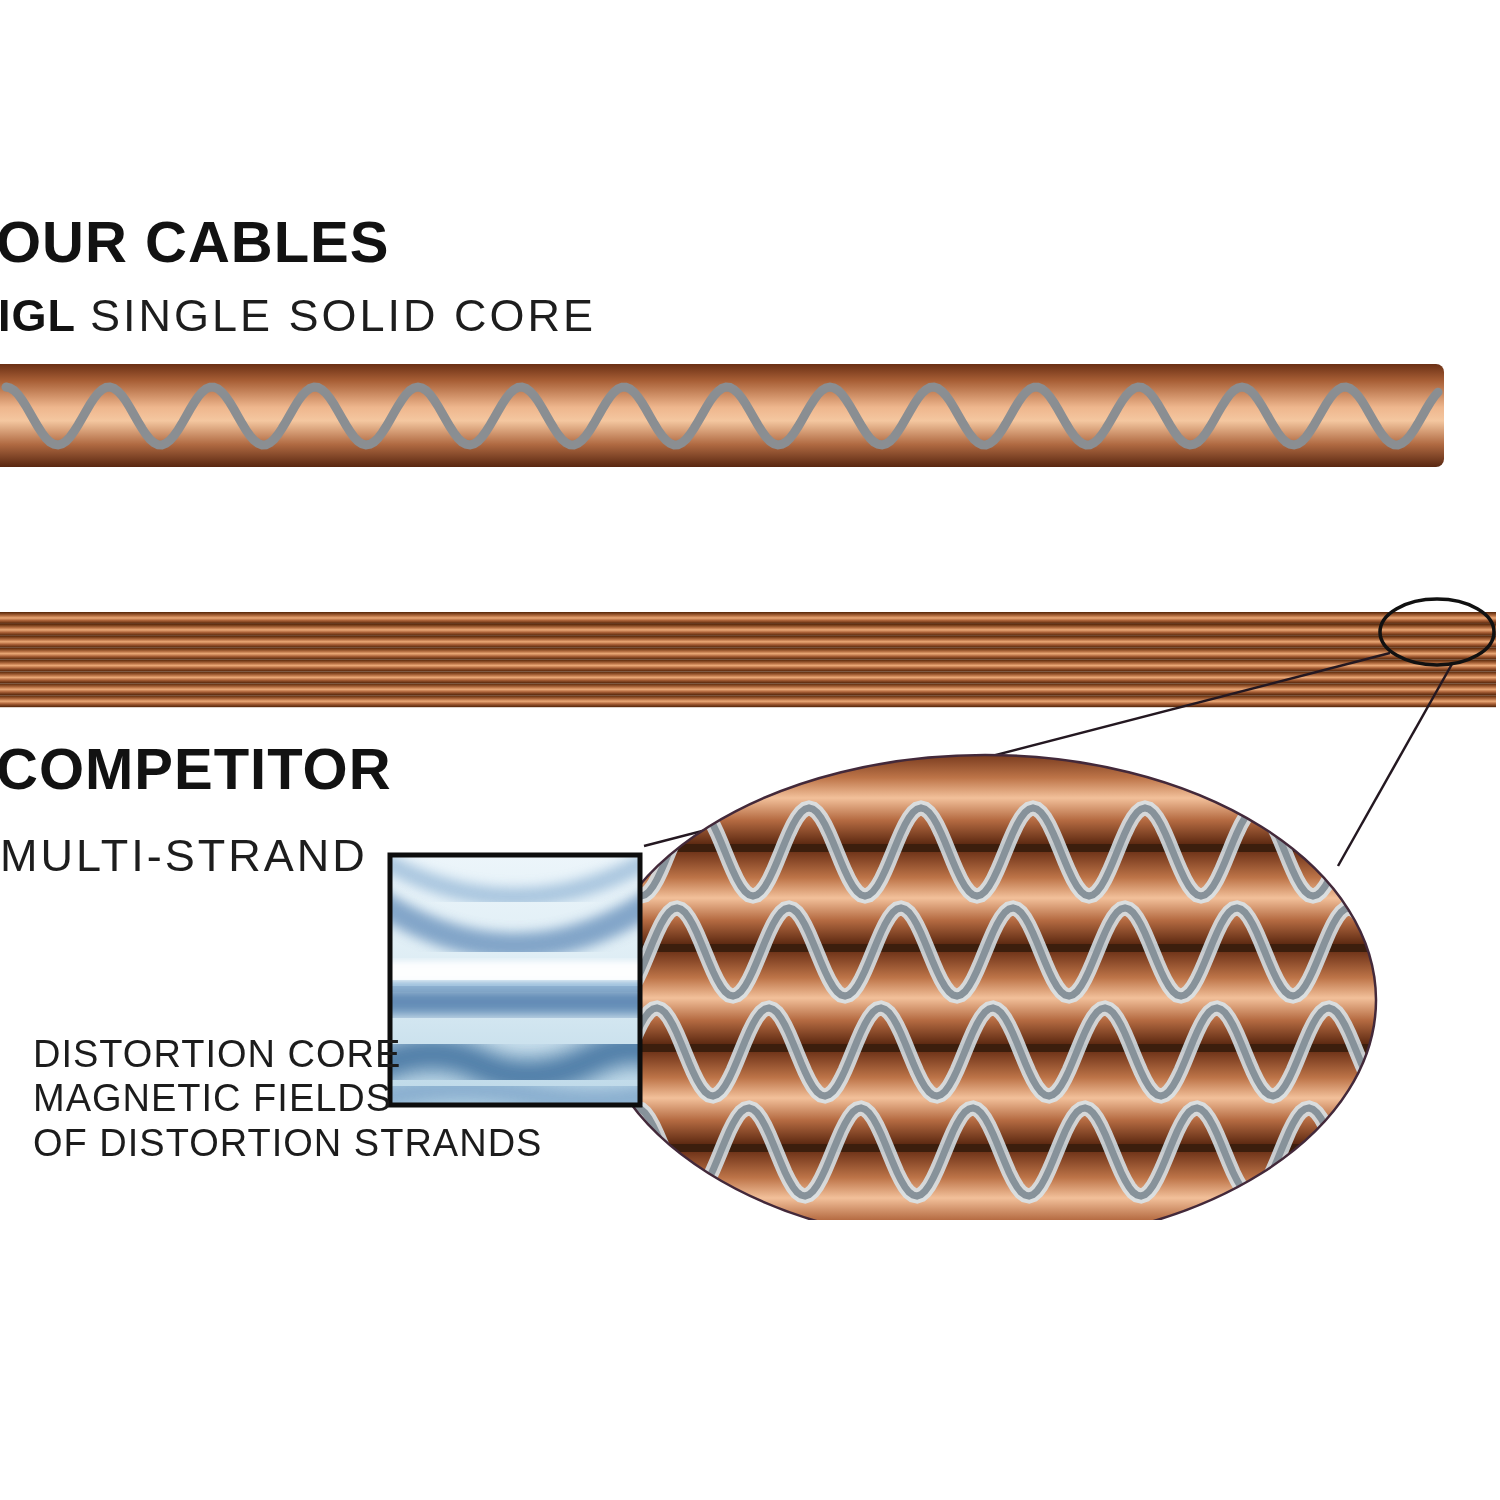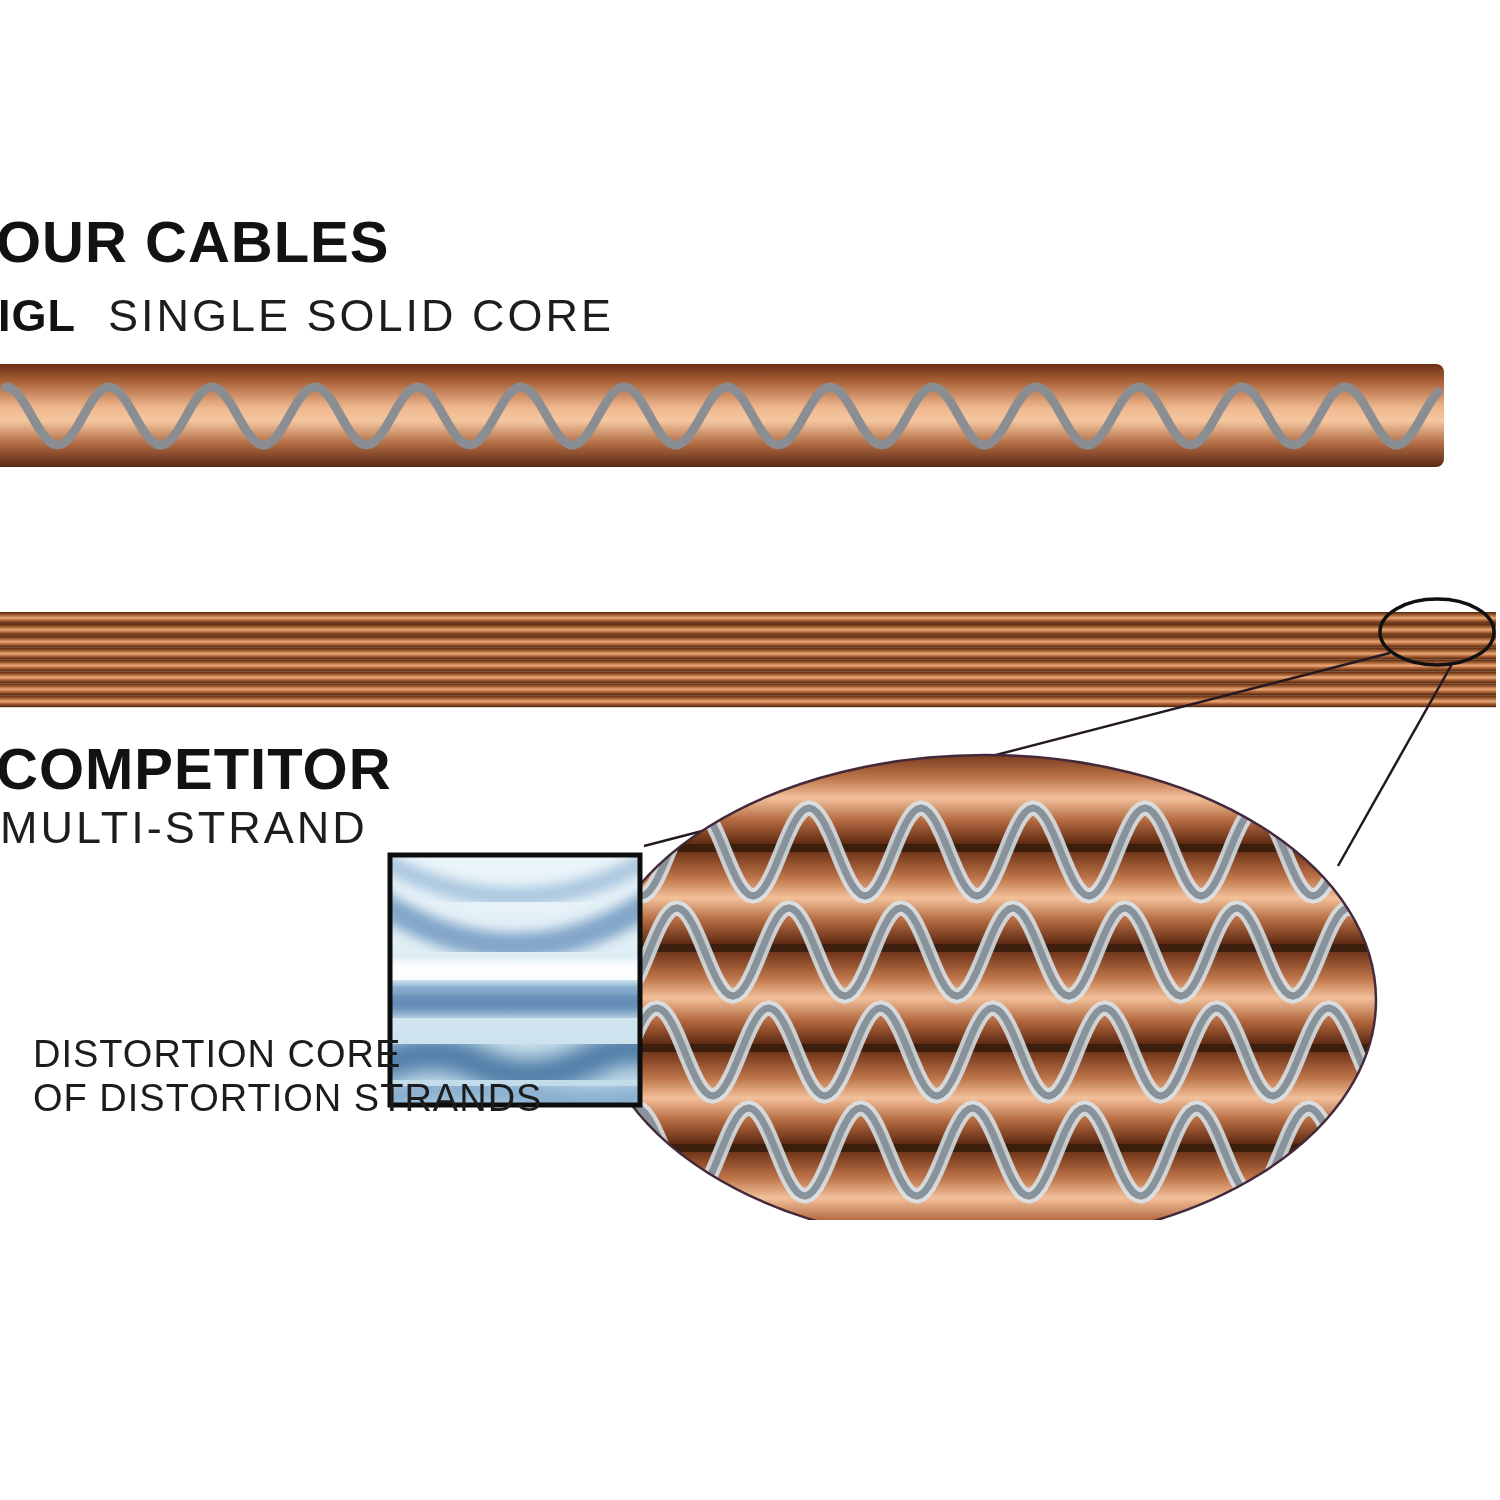--- a/index.html
+++ b/index.html
@@ -4,23 +4,23 @@
 <style>
   html,body{margin:0;padding:0;background:#fff;}
   .canvas{position:relative;width:1500px;height:1220px;background:#fff;overflow:hidden;
           font-family:"Liberation Sans", sans-serif;color:#161616;}
   svg.layer{position:absolute;left:0;top:0;}
   .txt{position:absolute;white-space:nowrap;}
   .title-big{font-size:58px;font-weight:800;letter-spacing:1px;color:#121212;}
   .our-title{left:-4px;top:208px;}
   .sub-line{left:-2px;top:290px;font-size:45px;}
   .brand{font-weight:800;letter-spacing:1px;color:#121212;}
-  .sub-label{font-weight:400;letter-spacing:3px;color:#1d1d1d;margin-left:32px;}
+  .sub-label{font-weight:400;letter-spacing:3px;color:#1d1d1d;margin-left:14px;}
   .comp-title{left:-4px;top:735px;}
-  .comp-sub{left:0px;top:802px;font-size:45px;font-weight:400;letter-spacing:3px;color:#1d1d1d;}
+  .comp-sub{left:0px;top:830px;font-size:45px;font-weight:400;letter-spacing:3px;color:#1d1d1d;}
   .note{position:absolute;left:33px;top:1032px;font-size:38px;line-height:1.17;
         letter-spacing:1px;color:#1c1c1c;font-weight:400;}
   .note div{white-space:nowrap;}
 </style>
 </head>
 <body>
 
 <div class="canvas">
 
   <svg class="layer" width="1500" height="1500" viewBox="0 0 1500 1500">
@@ -134,16 +134,17 @@
   <div class="txt sub-line">
     <span class="brand">IGL</span><span class="sub-label">SINGLE SOLID CORE</span>
   </div>
 
   <div class="txt title-big comp-title">COMPETITOR</div>
 
   <div class="txt comp-sub">MULTI-STRAND</div>
 
   <div class="note">
     <div>DISTORTION CORE</div>
+    <div>MAGNETIC FIELDS</div>
     <div>OF DISTORTION STRANDS</div>
   </div>
 
 </div>
 
 </body></html>

